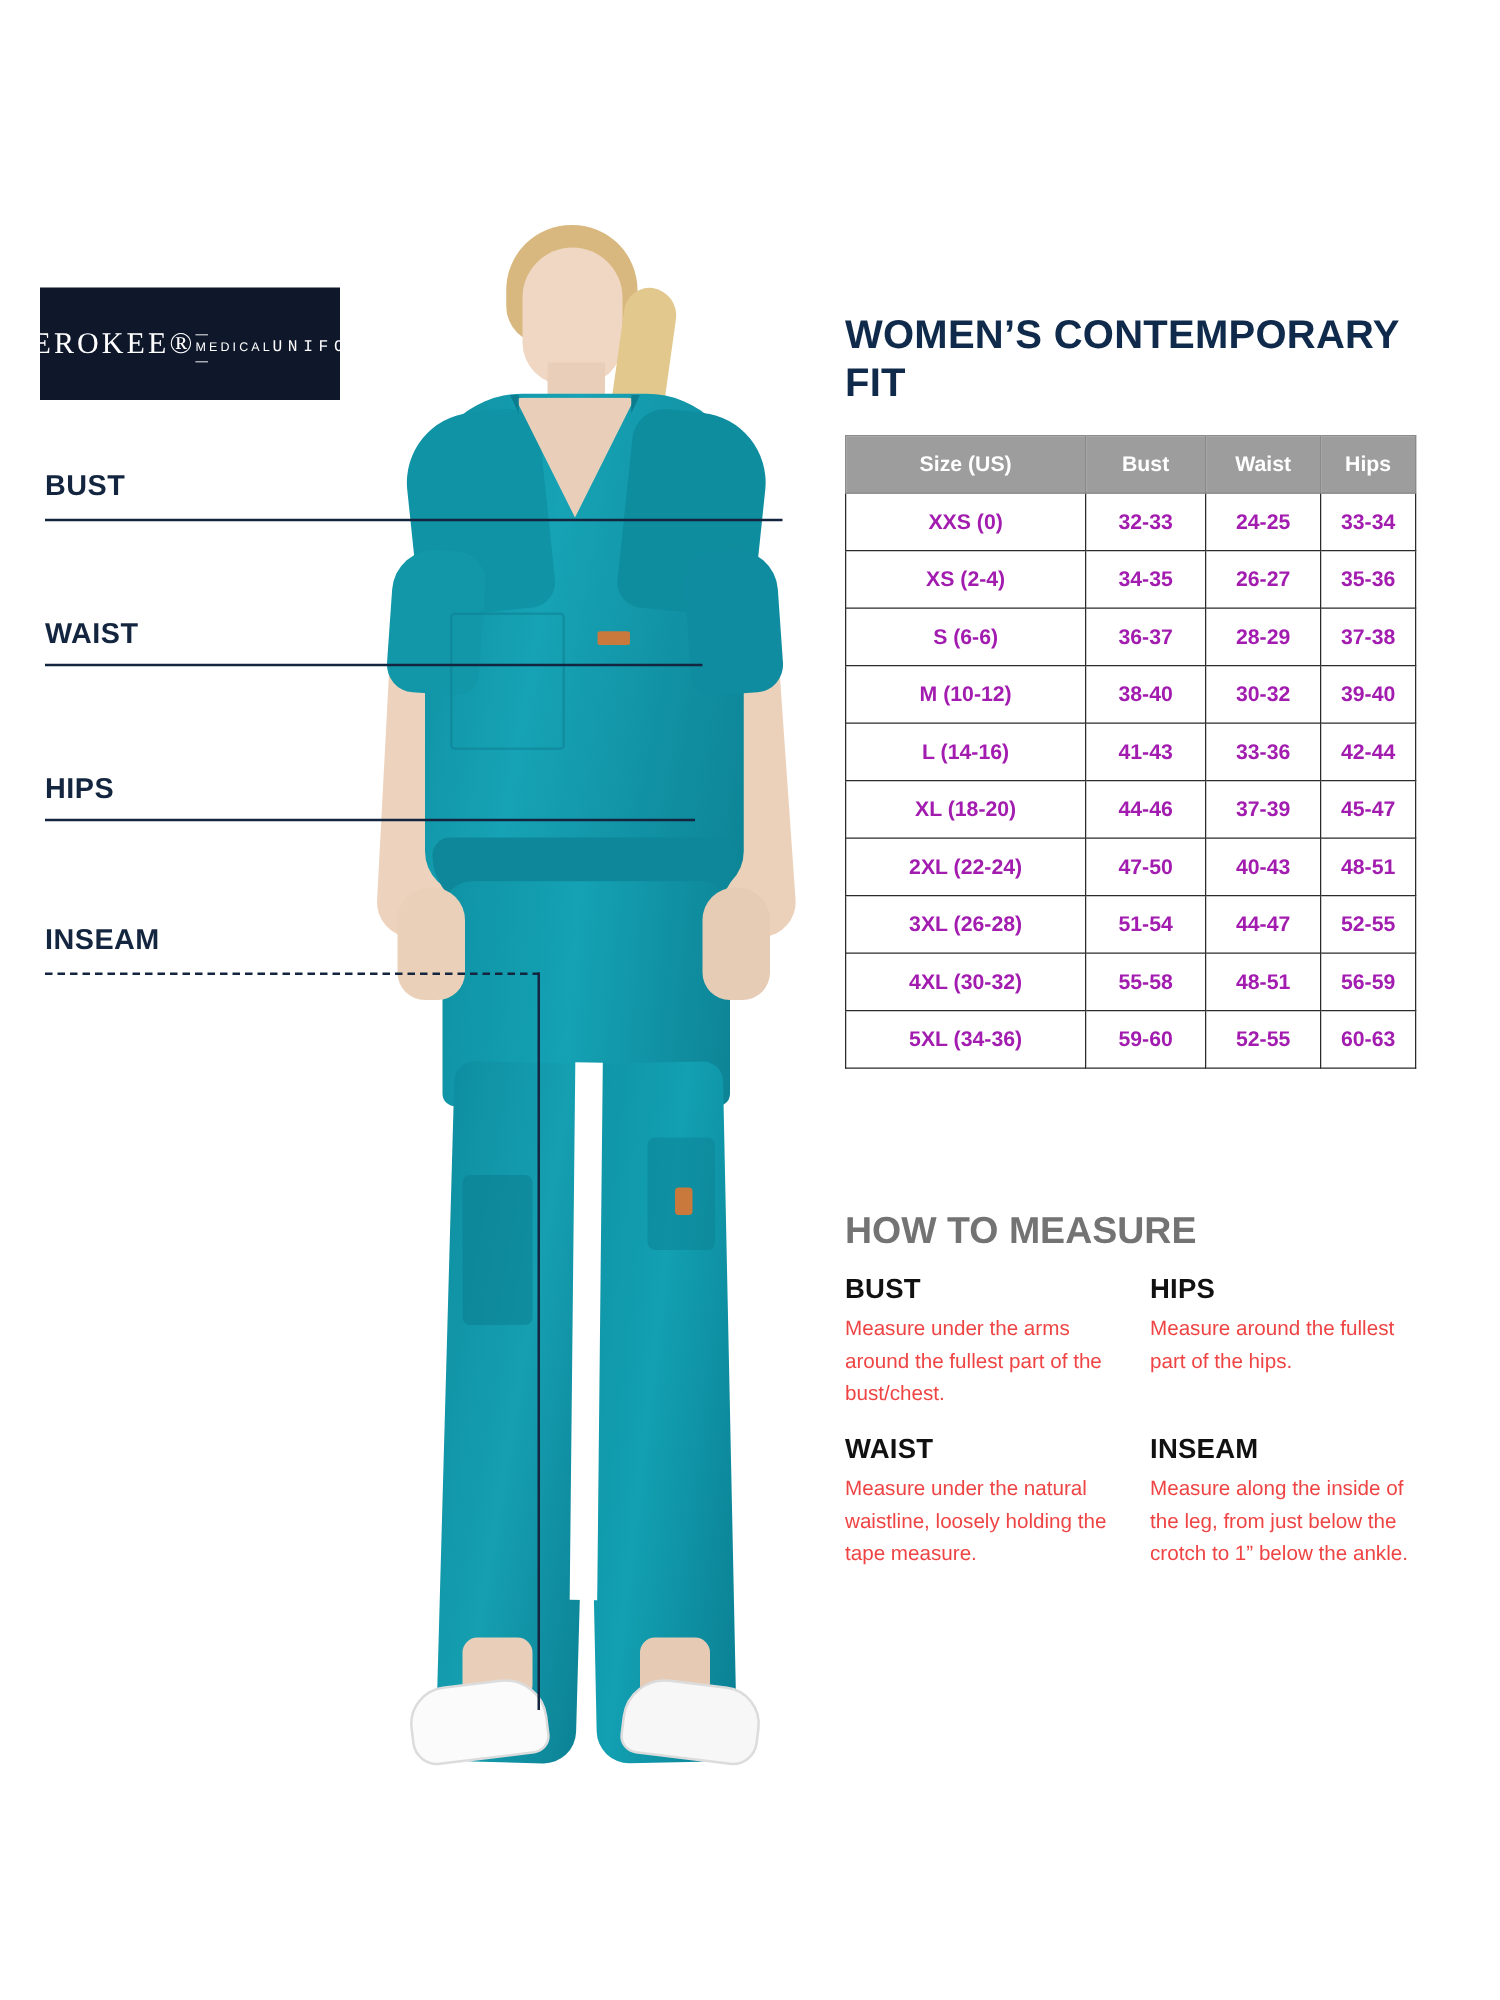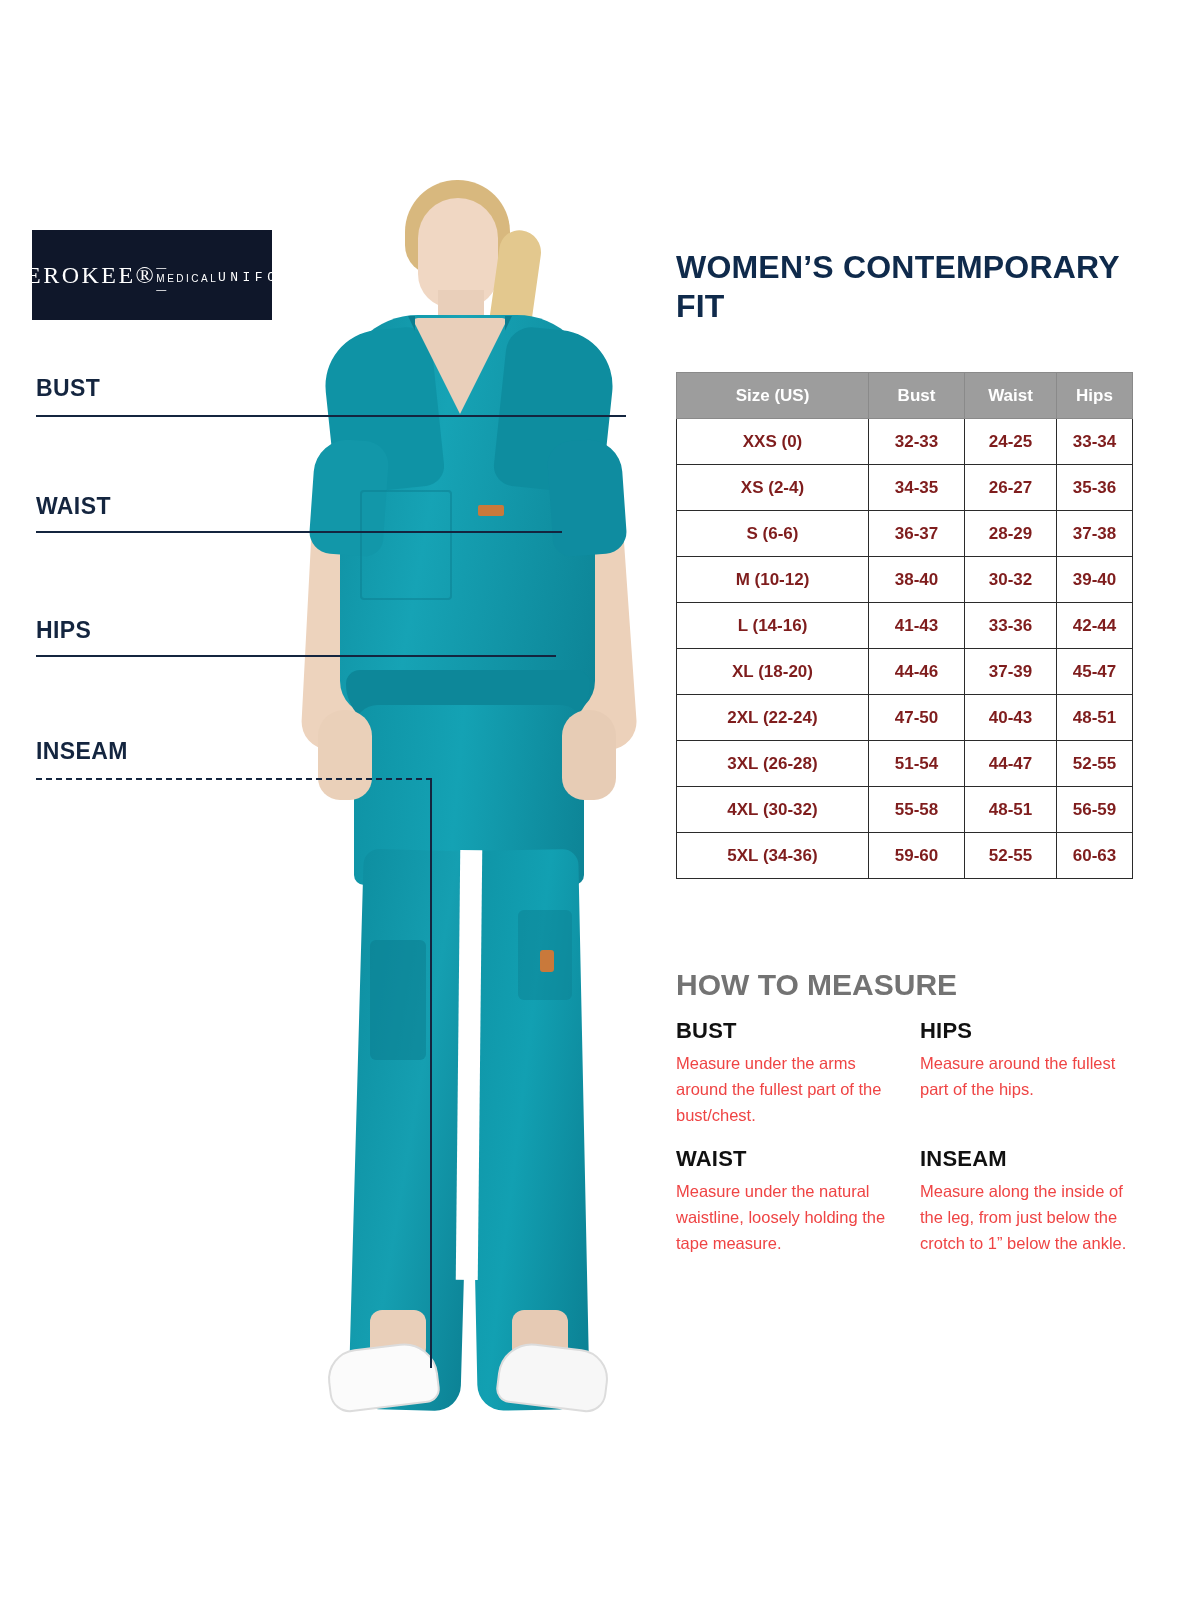--- a/index.html
+++ b/index.html
@@ -145,32 +145,32 @@
     width: 470px;
     font-size: 32px;
     line-height: 1.22;
     font-weight: 700;
     color: #0f2a4b;
     letter-spacing: .2px;
   }
 
   #size-table {
     position: absolute;
-    left: 0; top: 372px;
+    left: 0; top: 348px;
     width: 456px;
     border-collapse: collapse;
     table-layout: fixed;
   }
   #size-table th, #size-table td {
     border: 1px solid #2b2b2b;
     height: 46px;
     text-align: center;
     font-size: 17px;
     font-weight: 700;
-    color: #7f1d1d;
+    color: #a21caf;
   }
   #size-table thead th {
     background: #9d9d9d;
     color: #ffffff;
     font-weight: 700;
     font-size: 17px;
     border-color: #8a8a8a;
   }
   #size-table col.c-size { width: 192px; }
   #size-table col.c-bust { width: 96px; }

